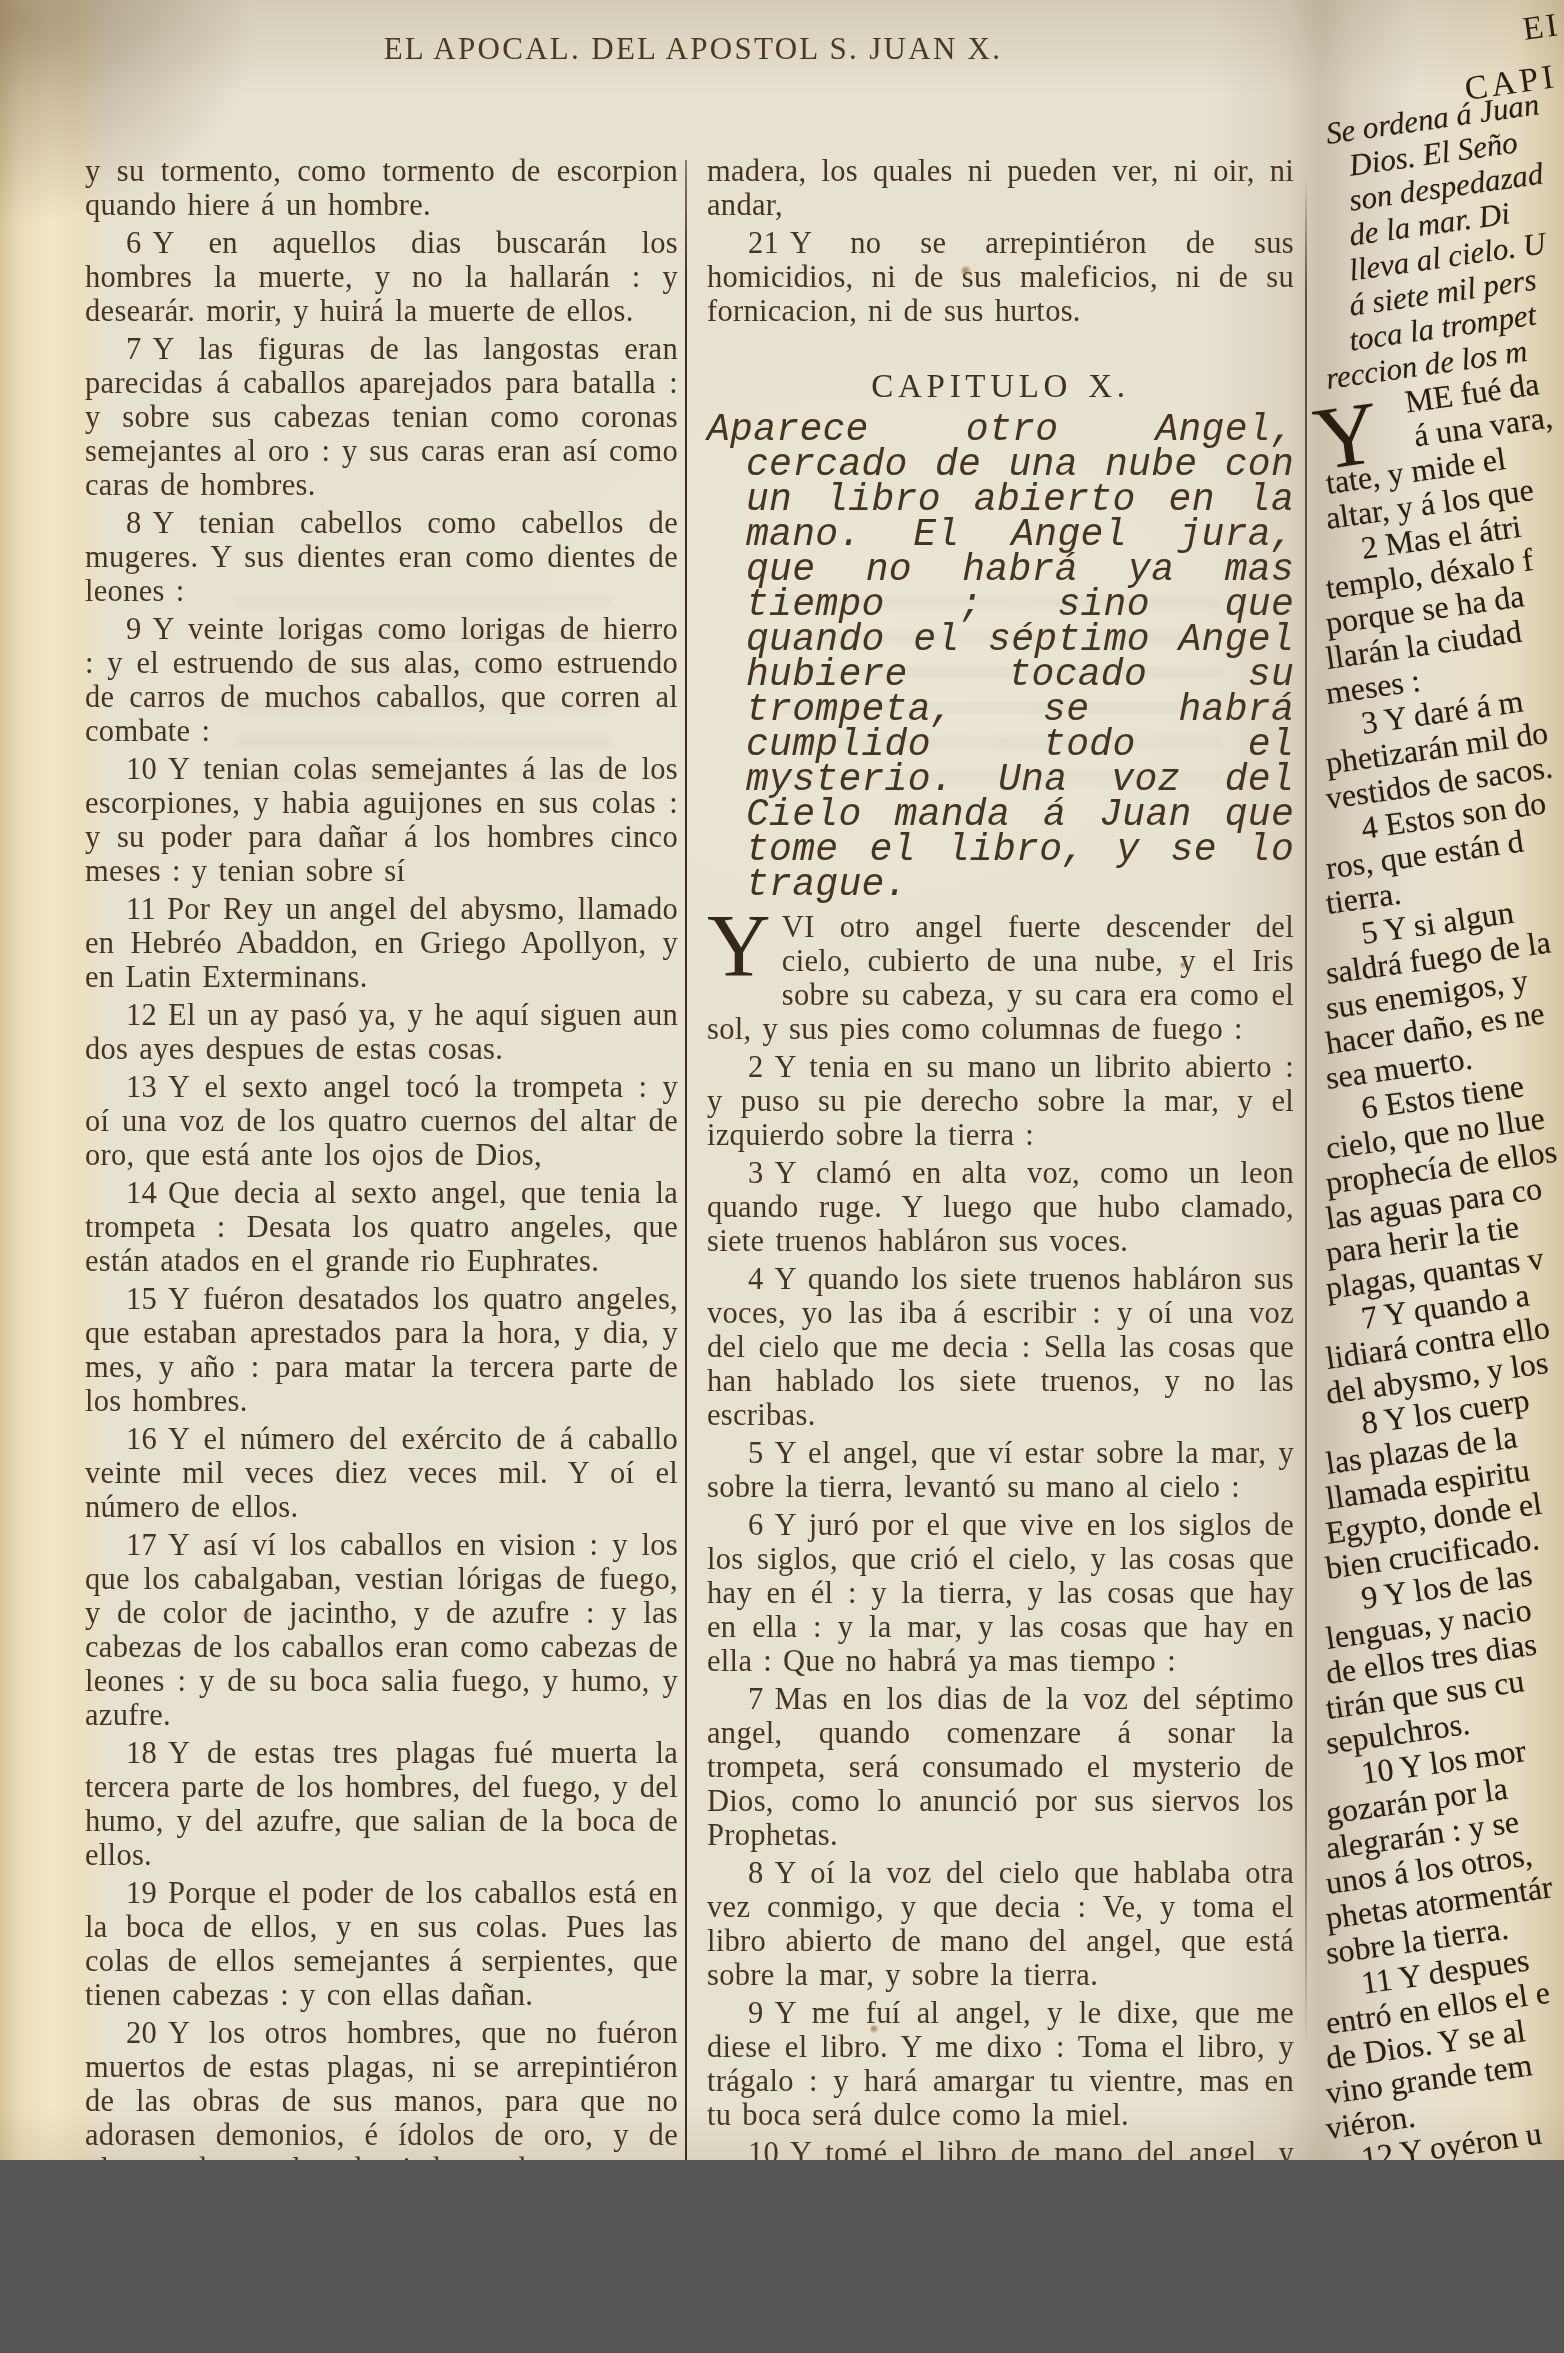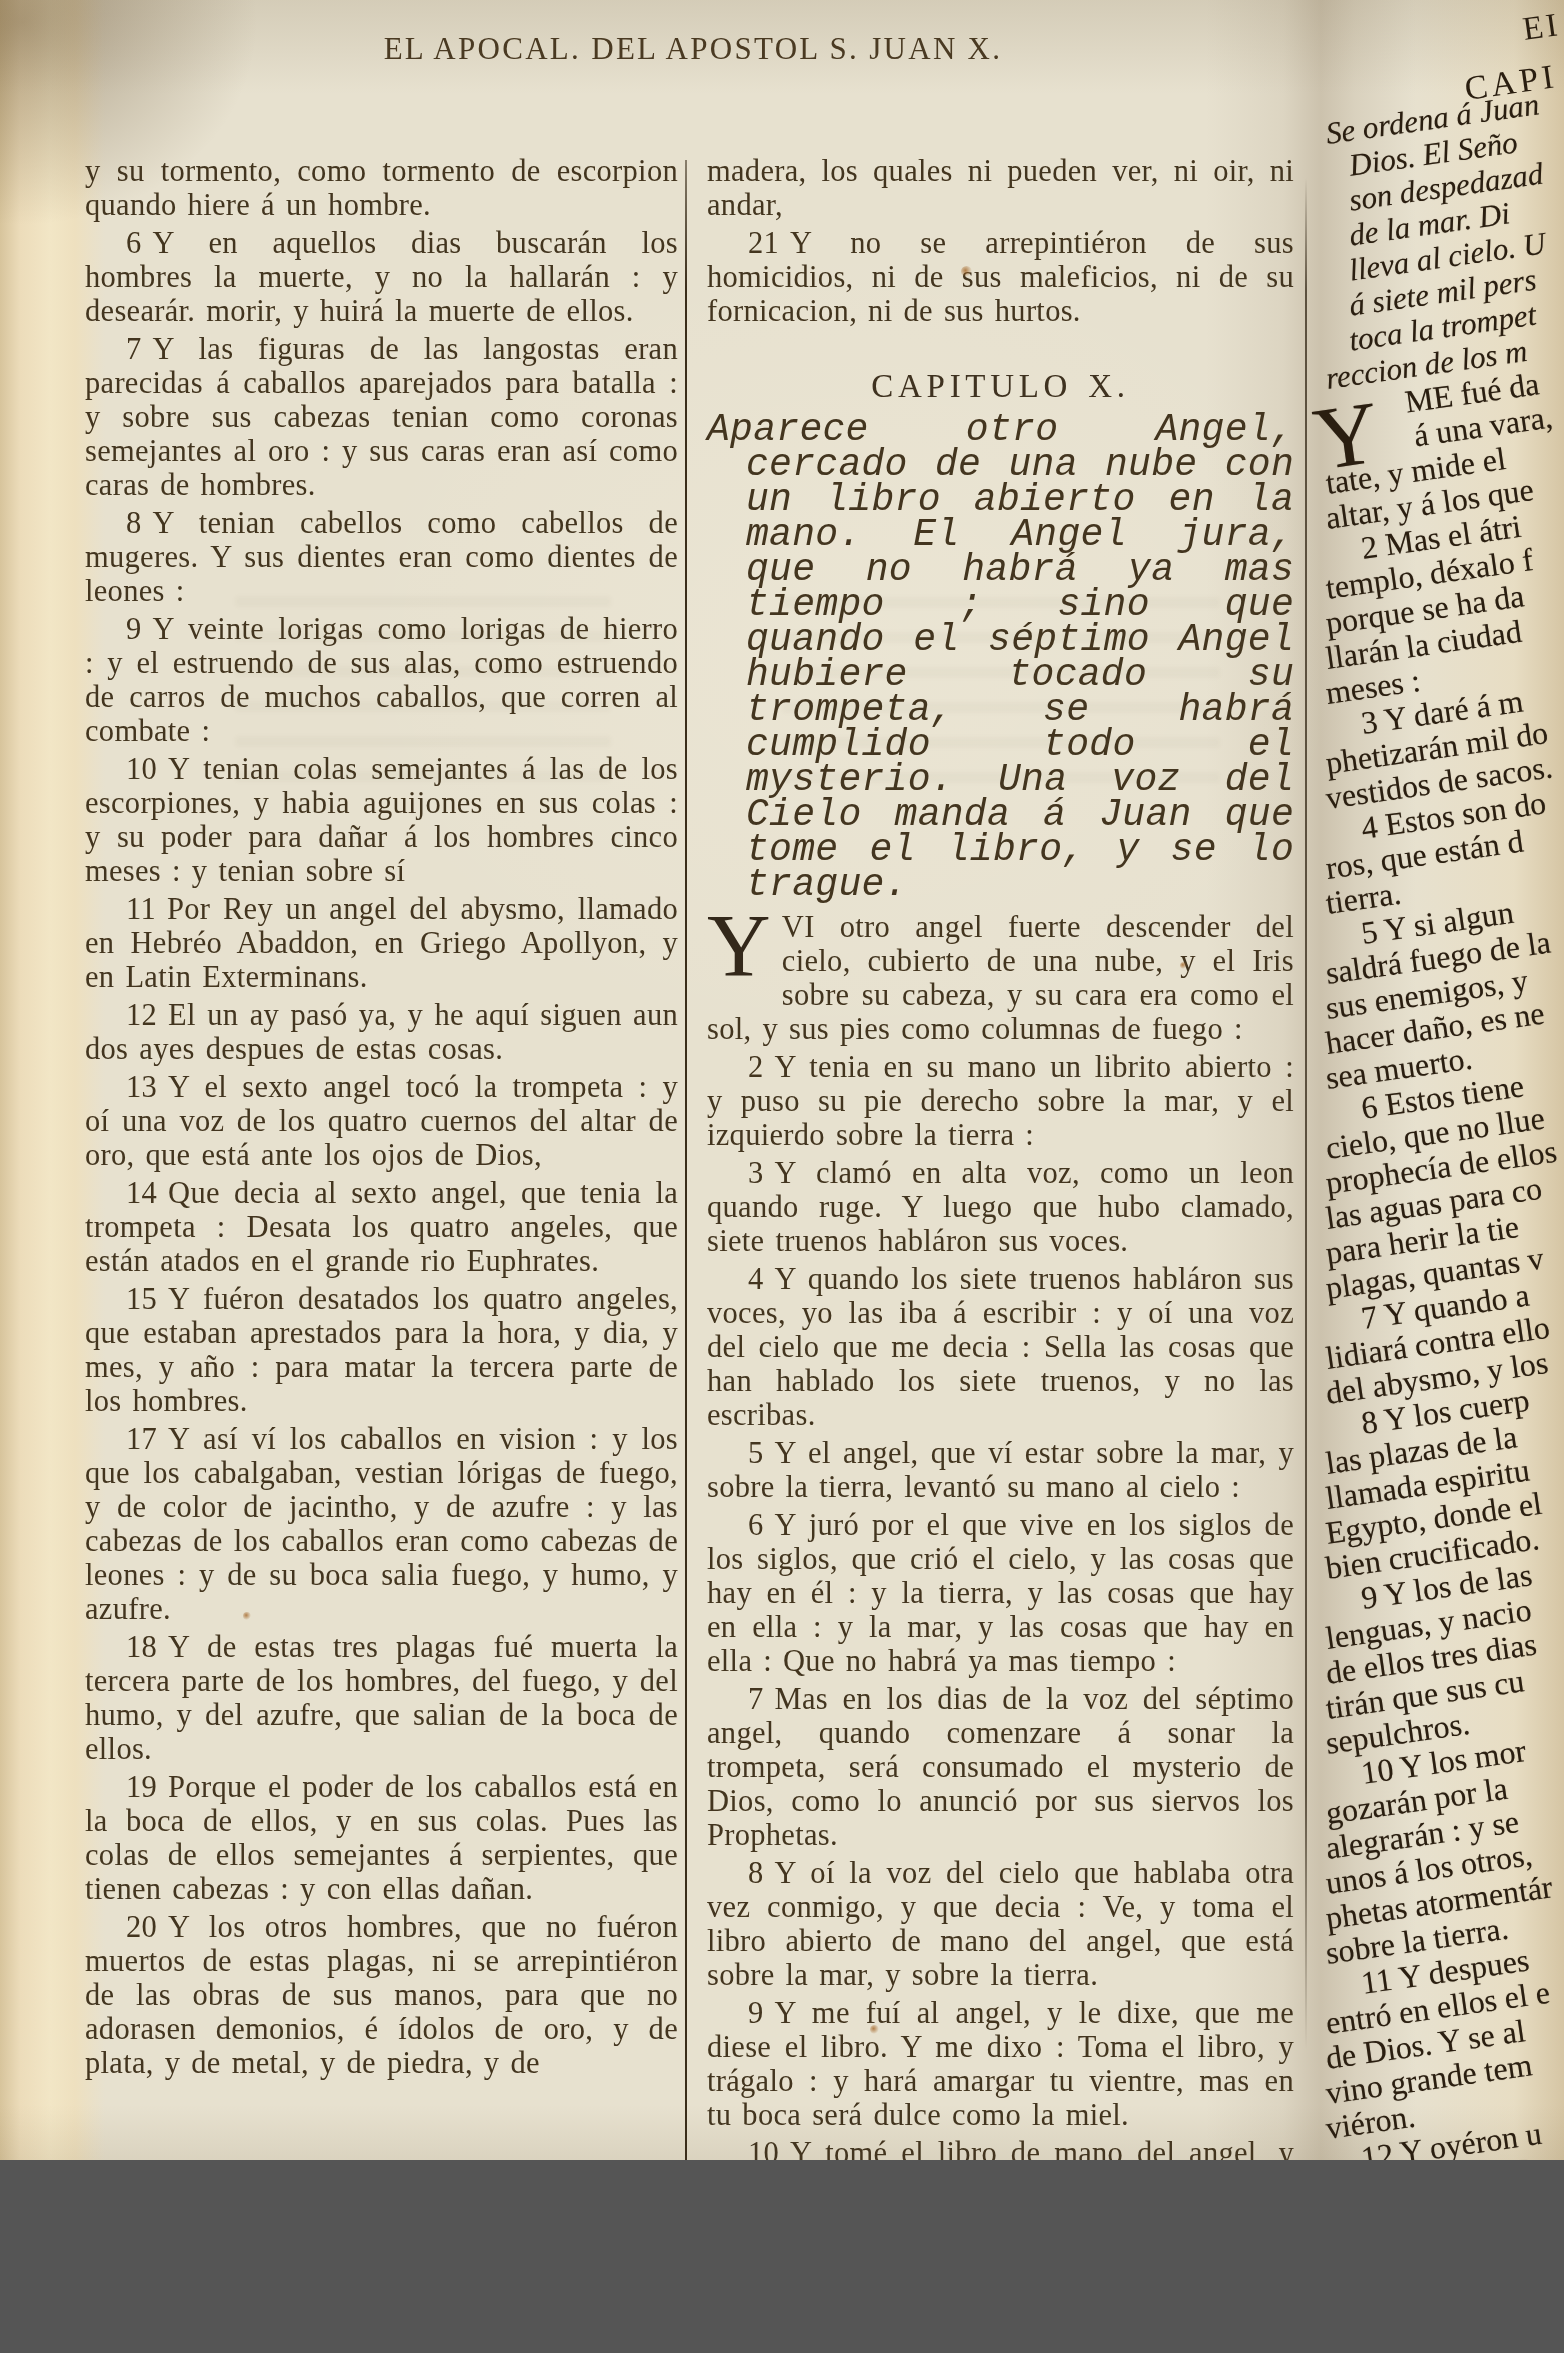--- a/index.html
+++ b/index.html
@@ -129,20 +129,21 @@
     <p class="verse"><span class="vnum">6</span><span>Y en aquellos dias buscarán los hombres la muerte, y no la hallarán : y desearár. morir, y huirá la muerte de ellos.</span></p>
         <p class="verse"><span class="vnum">7</span><span>Y las figuras de las langostas eran parecidas á caballos aparejados para batalla : y sobre sus cabezas tenian como coronas semejantes al oro : y sus caras eran así como caras de hombres.</span></p>
         <p class="verse"><span class="vnum">8</span><span>Y tenian cabellos como cabellos de mugeres. Y sus dientes eran como dientes de leones :</span></p>
         <p class="verse"><span class="vnum">9</span><span>Y veinte lorigas como lorigas de hierro : y el estruendo de sus alas, como estruendo de carros de muchos caballos, que corren al combate :</span></p>
         <p class="verse"><span class="vnum">10</span><span>Y tenian colas semejantes á las de los escorpiones, y habia aguijones en sus colas : y su poder para dañar á los hombres cinco meses : y tenian sobre sí</span></p>
         <p class="verse"><span class="vnum">11</span><span>Por Rey un angel del abysmo, llamado en Hebréo Abaddon, en Griego Apollyon, y en Latin Exterminans.</span></p>
         <p class="verse"><span class="vnum">12</span><span>El un ay pasó ya, y he aquí siguen aun dos ayes despues de estas cosas.</span></p>
         <p class="verse"><span class="vnum">13</span><span>Y el sexto angel tocó la trompeta : y oí una voz de los quatro cuernos del altar de oro, que está ante los ojos de Dios,</span></p>
         <p class="verse"><span class="vnum">14</span><span>Que decia al sexto angel, que tenia la trompeta : Desata los quatro angeles, que están atados en el grande rio Euphrates.</span></p>
         <p class="verse"><span class="vnum">15</span><span>Y fuéron desatados los quatro angeles, que estaban aprestados para la hora, y dia, y mes, y año : para matar la tercera parte de los hombres.</span></p>
+        <p class="verse"><span class="vnum">16</span><span>Y el número del exército de á caballo veinte mil veces diez veces mil. Y oí el número de ellos.</span></p>
         <p class="verse"><span class="vnum">17</span><span>Y así ví los caballos en vision : y los que los cabalgaban, vestian lórigas de fuego, y de color de jacintho, y de azufre : y las cabezas de los caballos eran como cabezas de leones : y de su boca salia fuego, y humo, y azufre.</span></p>
         <p class="verse"><span class="vnum">18</span><span>Y de estas tres plagas fué muerta la tercera parte de los hombres, del fuego, y del humo, y del azufre, que salian de la boca de ellos.</span></p>
         <p class="verse"><span class="vnum">19</span><span>Porque el poder de los caballos está en la boca de ellos, y en sus colas. Pues las colas de ellos semejantes á serpientes, que tienen cabezas : y con ellas dañan.</span></p>
         <p class="verse"><span class="vnum">20</span><span>Y los otros hombres, que no fuéron muertos de estas plagas, ni se arrepintiéron de las obras de sus manos, para que no adorasen demonios, é ídolos de oro, y de plata, y de metal, y de piedra, y de</span></p>
       </div>
   </div>
 
   <div class="divider"></div>
 
   <div class="col col-right">

